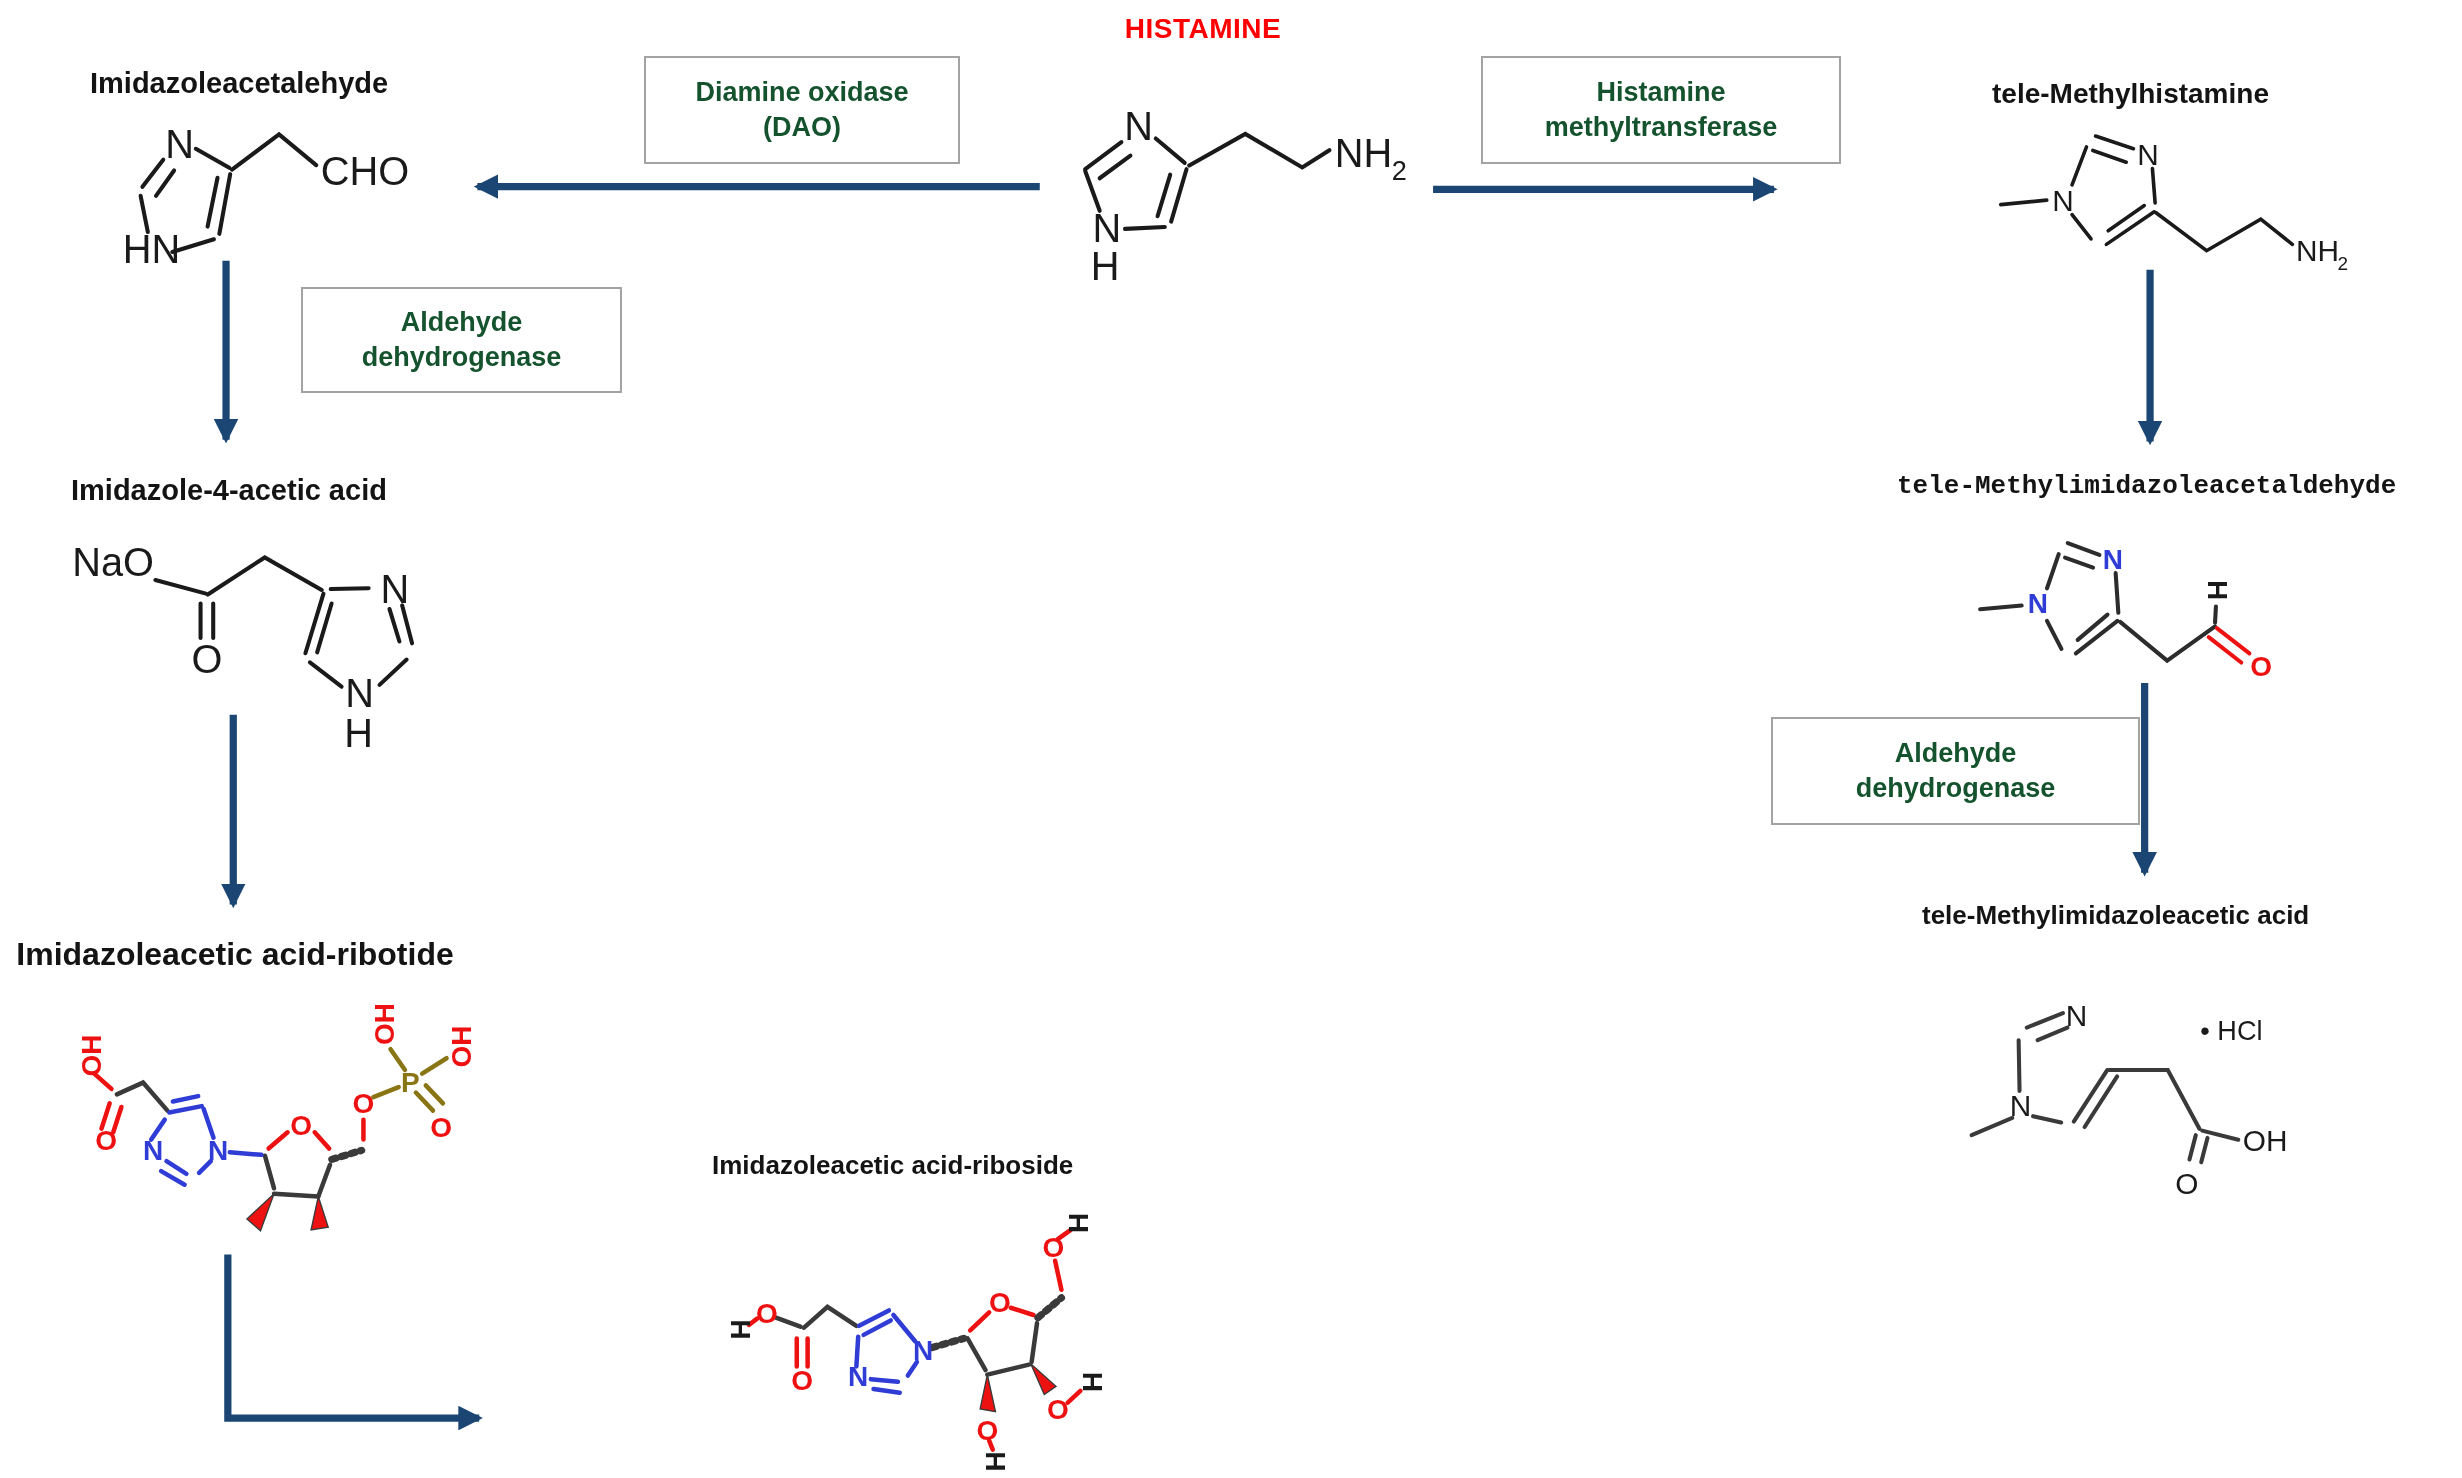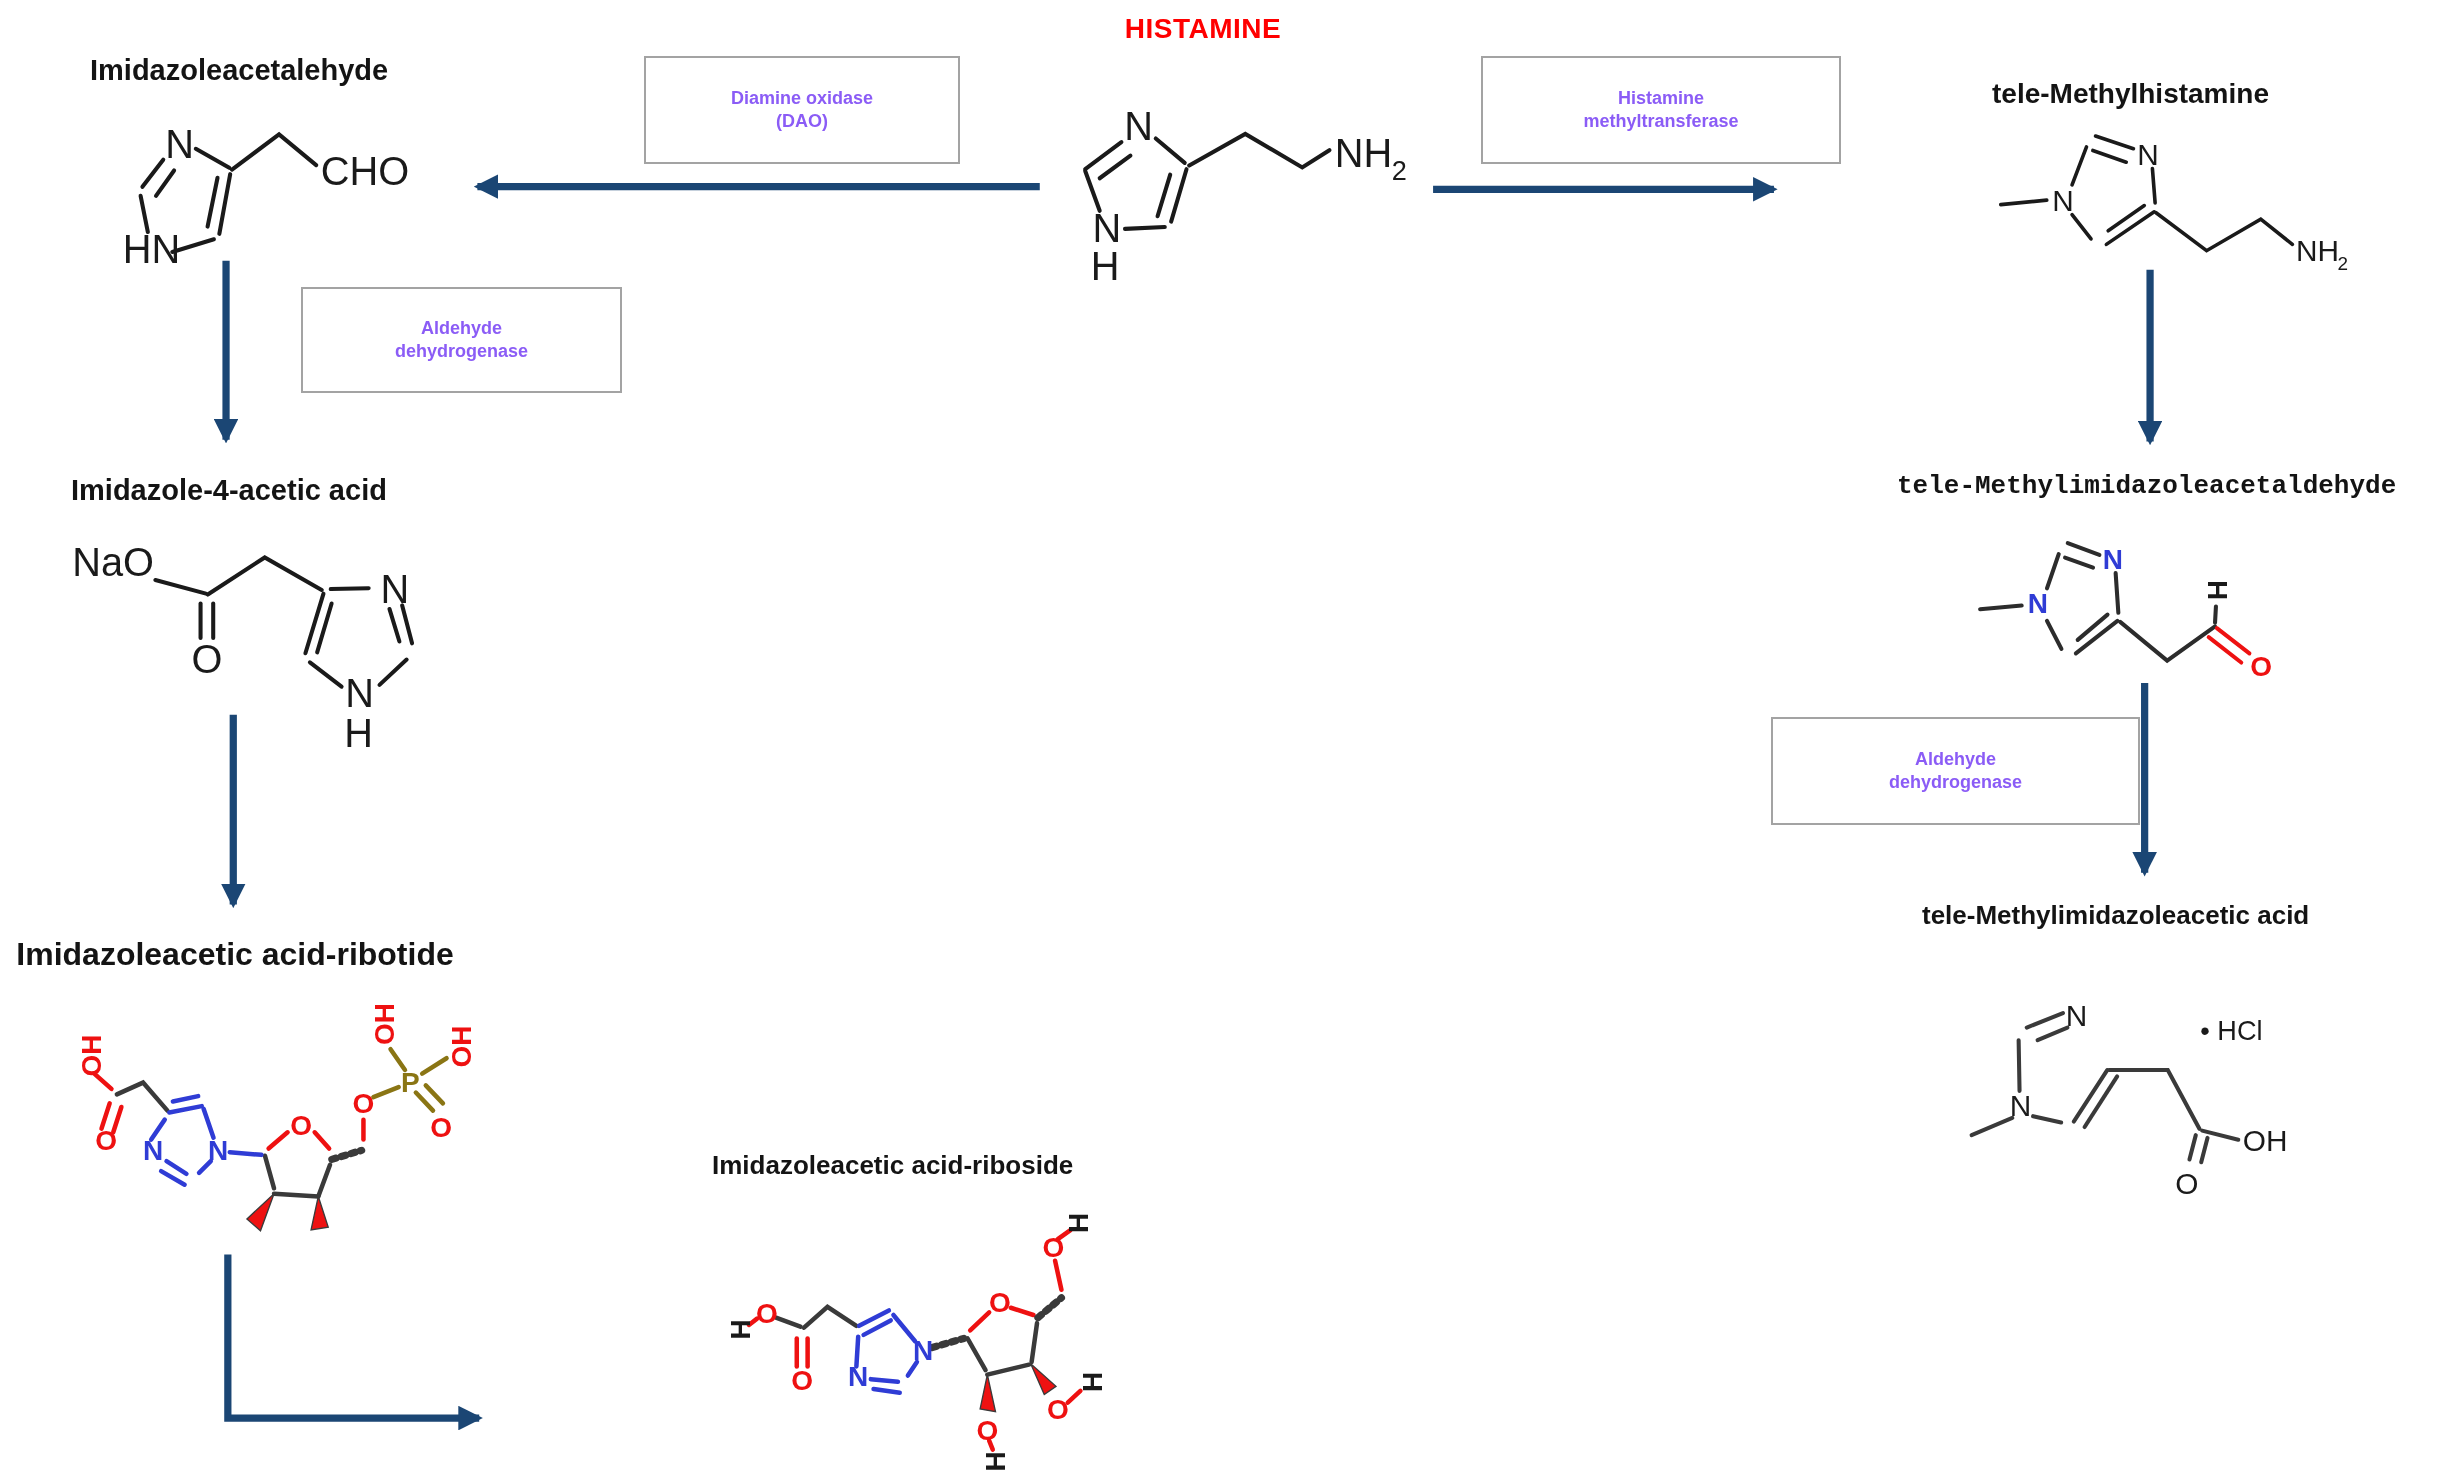--- a/index.html
+++ b/index.html
@@ -1,22 +1,22 @@
 <!DOCTYPE html>
 <html style="font-size:14.5px"><head>
 <meta charset="utf-8">
 <style>
   html,body{margin:0;padding:0;background:#ffffff;}
   #page{position:relative;width:2462px;height:1479px;background:#ffffff;overflow:hidden;
         font-family:"Liberation Sans", sans-serif;}
   .lbl{position:absolute;font-weight:bold;font-size:27px;color:#141414;white-space:nowrap;}
   .title{position:absolute;font-weight:bold;font-size:28px;letter-spacing:0.5px;white-space:nowrap;}
   .ebox{position:absolute;background:#fff;border:2.7px solid #a3a3a3;display:flex;flex-direction:column;
-        justify-content:center;align-items:center;font-weight:bold;font-size:18px;line-height:1.3;
-        color:#8b5cf6;text-align:center;}
+        justify-content:center;align-items:center;font-weight:bold;font-size:27px;line-height:1.3;
+        color:#14532d;text-align:center;}
   .struct{position:absolute;}
   svg text{font-family:"Liberation Sans", sans-serif;}
   .atomL{font-size:44px;fill:#1a1a1a;}
   .atomS{font-size:31px;font-weight:bold;}
   .atomM{font-size:33px;fill:#1a1a1a;}
   .sub{font-size:30px;fill:#1a1a1a;}
   .subS{font-size:21px;fill:#1a1a1a;}
 </style>
 </head>
 <body>
@@ -35,21 +35,21 @@
       <path d="M250,288 L250,486" marker-end="url(#arw)"></path>
       <path d="M258,790 L258,1000" marker-end="url(#arw)"></path>
       <path d="M252,1387 L252,1568 L530,1568" marker-end="url(#arw)"></path>
       <path d="M2378,298 L2378,488" marker-end="url(#arw)"></path>
       <path d="M2372,755 L2372,965" marker-end="url(#arw)"></path>
     </g>
   </svg>
 
   <div class="title" style="left:1203px;top:12.7px;transform:translateX(-50%);color:#ff0000;">HISTAMINE</div>
 
-  <div class="lbl" style="left:90px;top:54px;font-size:29px;">Imidazoleacetalehyde</div>
+  <div class="lbl" style="left:90px;top:67px;font-size:29px;">Imidazoleacetalehyde</div>
   <div class="lbl" style="left:1992px;top:78px;font-size:28px;">tele-Methylhistamine</div>
   <div class="lbl" style="left:71px;top:474px;font-size:29px;">Imidazole-4-acetic acid</div>
   <div class="lbl" style="left:1897px;top:471px;font-size:26px;font-family:Liberation Mono, monospace;">tele-Methylimidazoleacetaldehyde</div>
   <div class="lbl" style="left:1922px;top:900px;font-size:26px;">tele-Methylimidazoleacetic acid</div>
   <div class="lbl" style="left:16.3px;top:936px;font-size:32px;">Imidazoleacetic acid-ribotide</div>
   <div class="lbl" style="left:712px;top:1150px;font-size:26px;">Imidazoleacetic acid-riboside</div>
 
   <div class="ebox" style="left:644px;top:56px;width:312px;height:104px;">
     <div>Diamine oxidase</div>
     <div>(DAO)</div>

